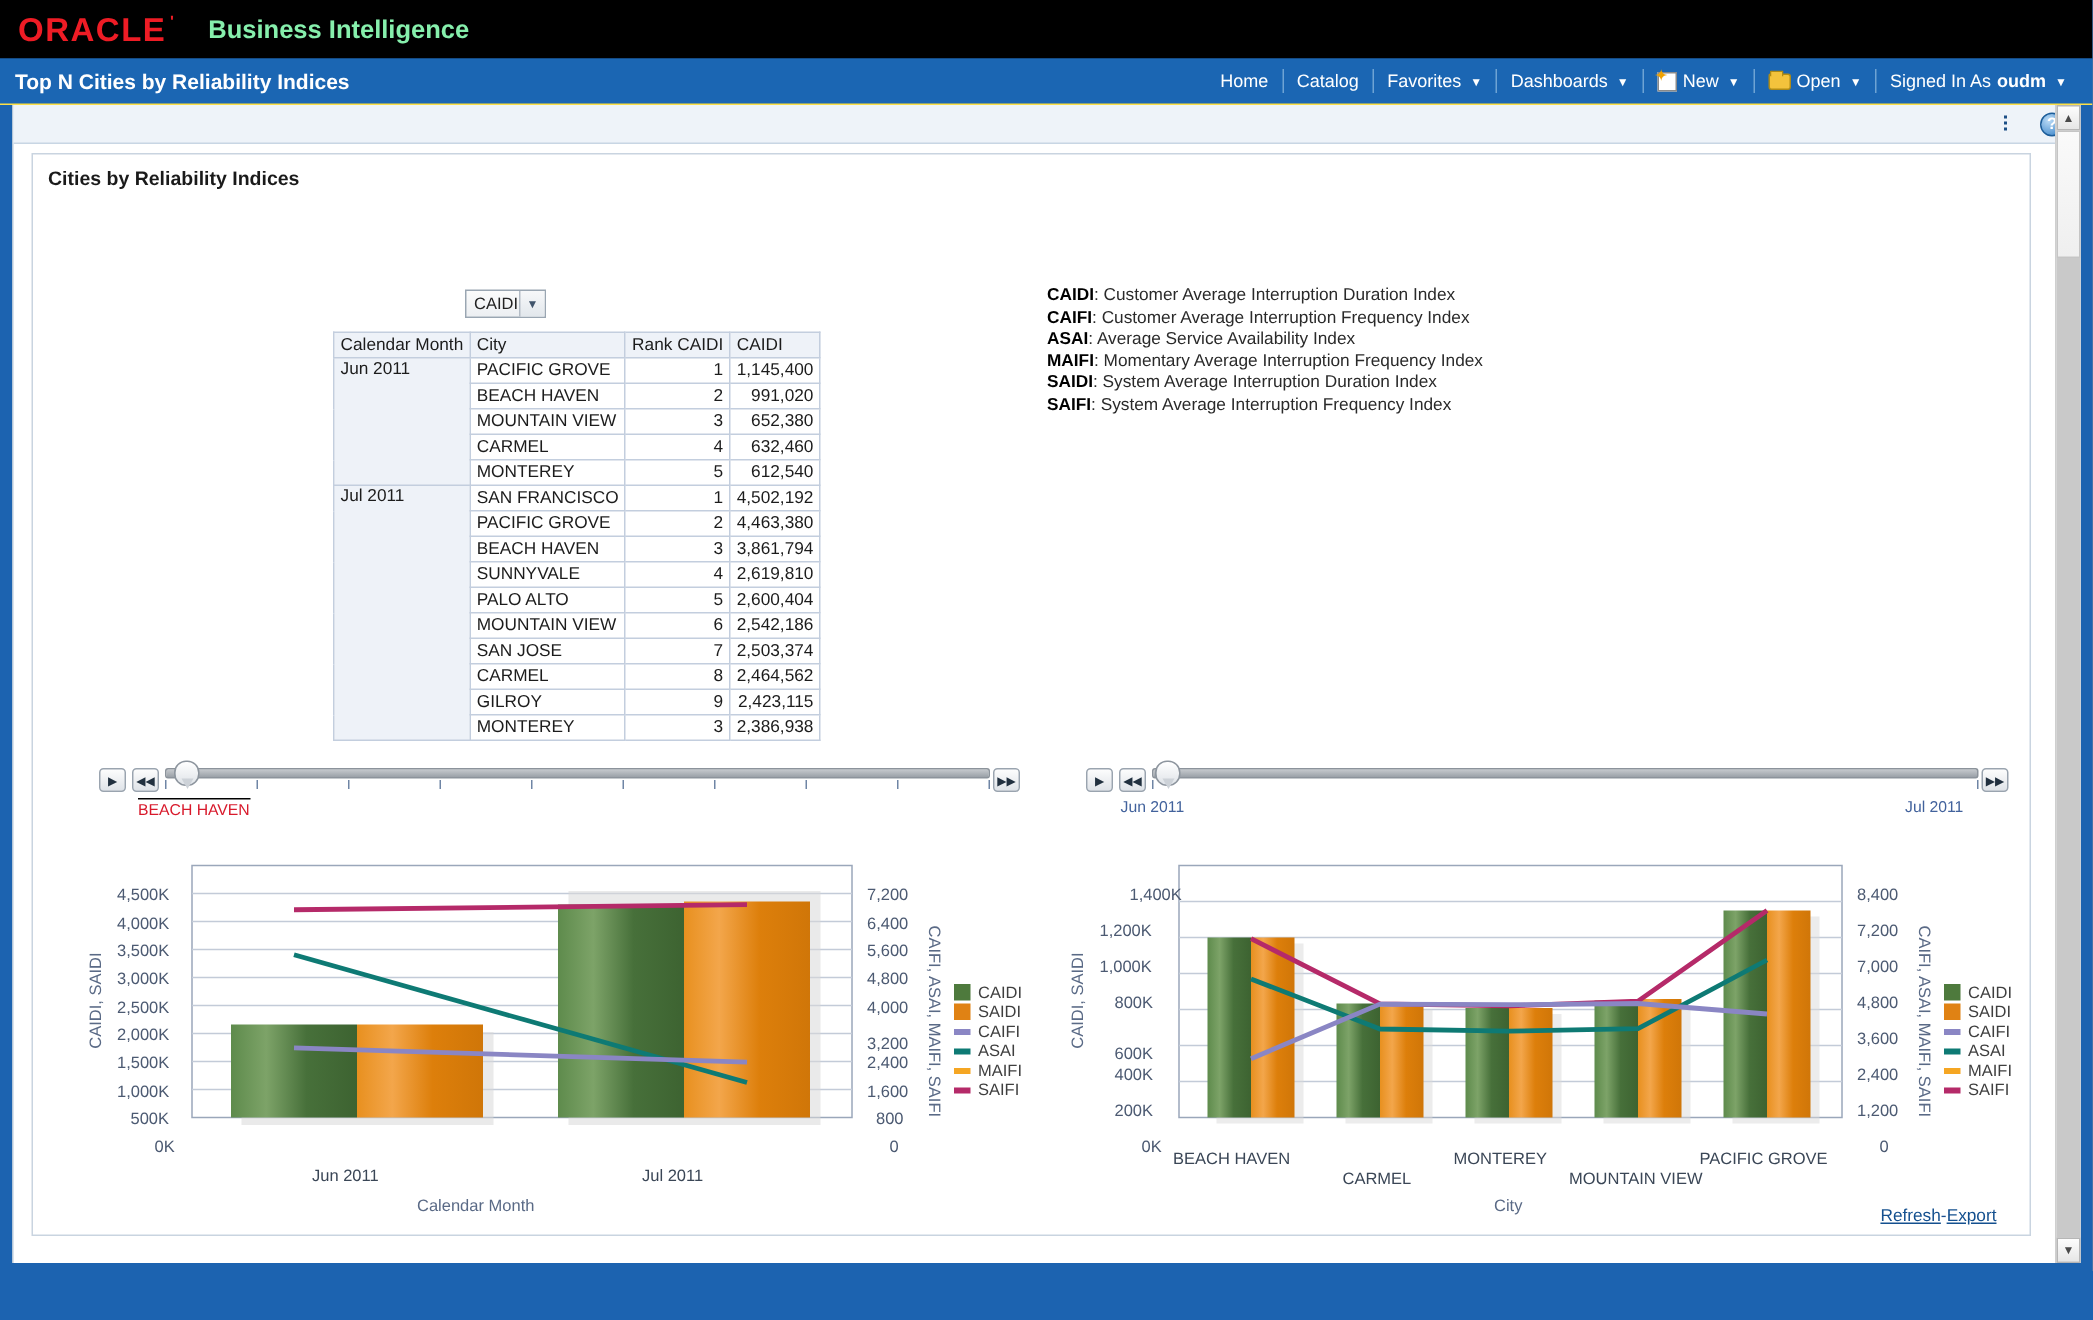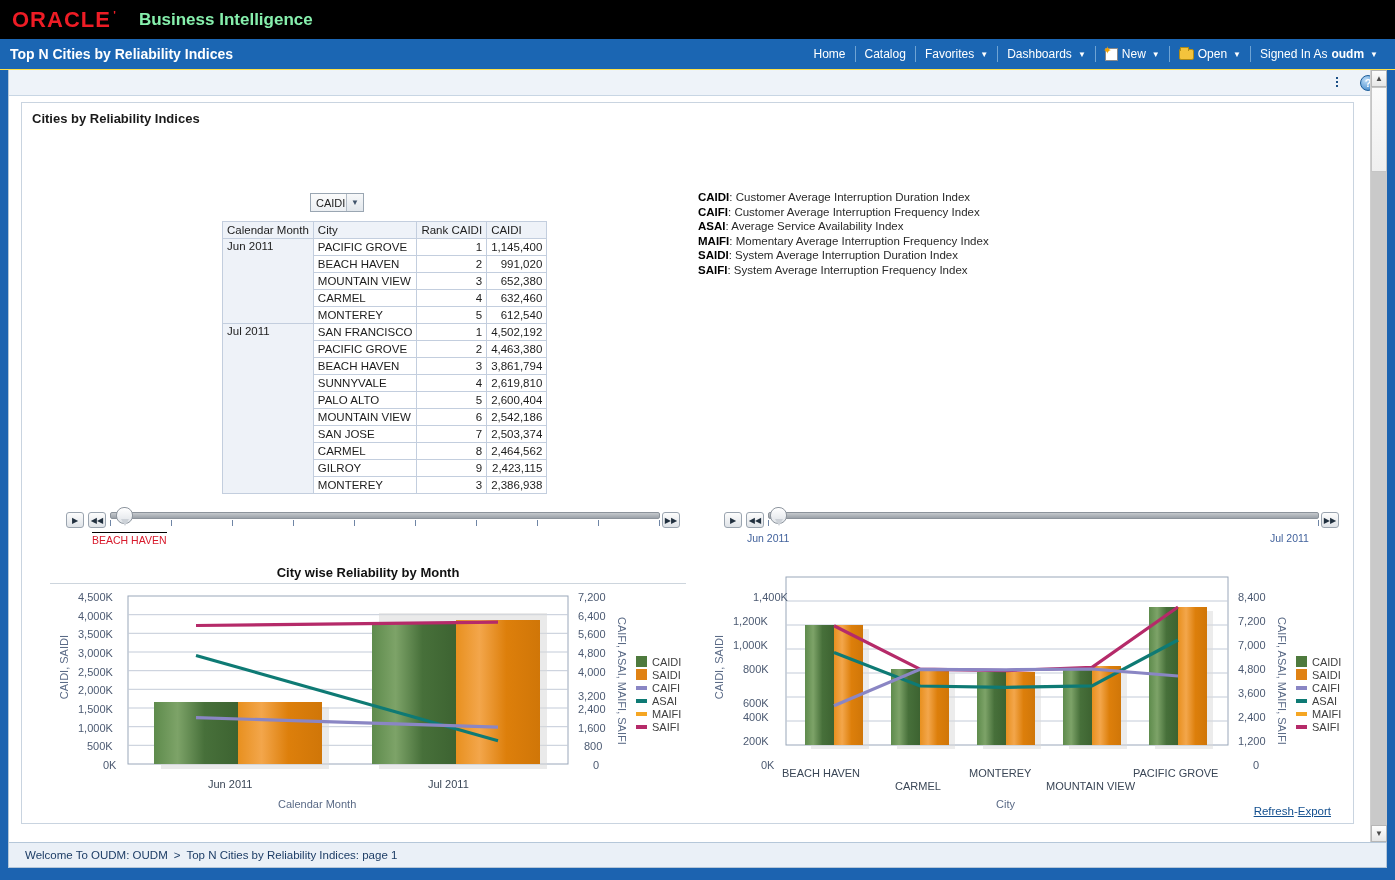--- a/index.html
+++ b/index.html
@@ -595,21 +595,20 @@
         </div>
         <div class="sl-thumb" style="left:58px;"></div>
         <div class="sl-btn" style="position:absolute;left:609px;top:5px;">
           <span>▶▶</span>
         </div>
         <div class="sl-label blue" style="left:35px; top:25px;">Jun 2011</div>
         <div class="sl-label blue" style="left:558px; top:25px;">Jul 2011</div>
       </div>
 
       <div class="chart-box" style="left:28px; top:462px; width:636px; height:250px;">
-        <div class="chart-title">City wise Reliability by Month</div>
 
         <svg width="636" height="228" style="display:block;">
           <defs>
             <linearGradient id="gGreen" x1="0" y1="0" x2="1" y2="0">
               <stop offset="0%" stop-color="#5e8b4c"></stop>
                 <stop offset="28%" stop-color="#7da368"></stop>
               <stop offset="60%" stop-color="#47703a"></stop>
                 <stop offset="100%" stop-color="#3d6331"></stop>
             </linearGradient>
             <linearGradient id="gOrange" x1="0" y1="0" x2="1" y2="0">
@@ -809,19 +808,14 @@
     <div class="vs-btn vs-up">
       <span>▲</span>
     </div>
     <div class="vs-thumb"></div>
     <div class="vs-track"></div>
     <div class="vs-btn vs-dn">
       <span>▼</span>
     </div>
   </div>
 
-  <div class="statusbar">
-    <span>Welcome To OUDM: OUDM</span>
-    <span class="sep">&gt;</span>
-    <span>Top N Cities by Reliability Indices: page 1</span>
-  </div>
 
 </div>
 
 </body></html>

